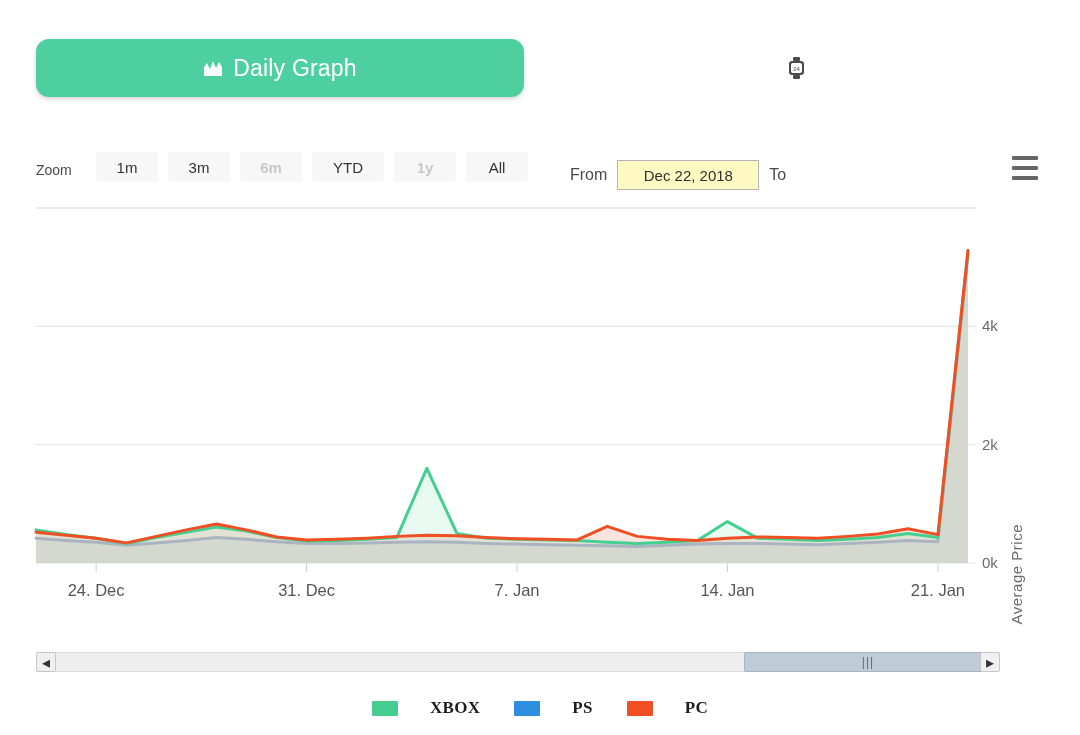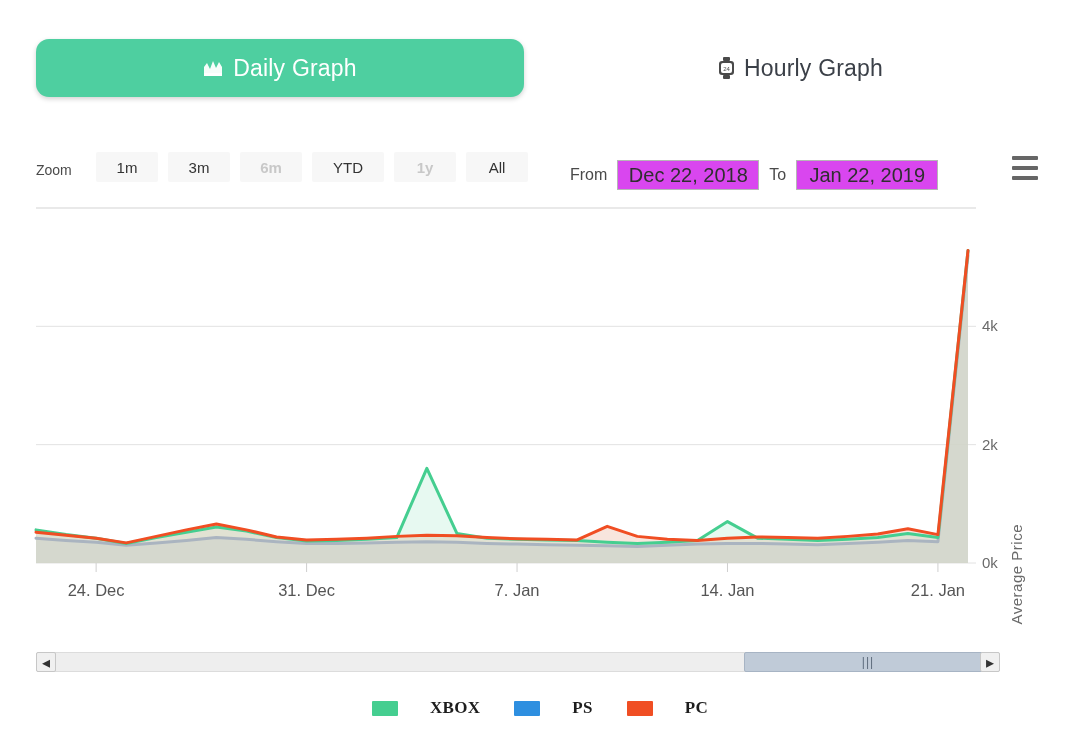--- a/index.html
+++ b/index.html
@@ -108,22 +108,22 @@
     gap: 10px;
   }
   .rs-inputs .cap {
     font-size: 16px;
     color: #4a4a4a;
   }
   .date-box {
     width: 140px;
     height: 28px;
     border: 1px solid #b6b6b6;
-    background: #d946ef;
-    font-size: 20px;
+    background: #fef9c3;
+    font-size: 15px;
     color: #2f2f2f;
     display: flex;
     align-items: center;
     justify-content: center;
     cursor: text;
     font-family: "Liberation Sans", sans-serif;
   }
   .menu-btn {
     position: absolute;
     left: 1012px; top: 4px;
@@ -258,41 +258,39 @@
   <div class="tab-hourly">
     <span class="tab-icon">
       <svg width="19" height="22" viewBox="0 0 19 22" aria-hidden="true">
         <rect x="6" y="0" width="7" height="4" rx="1" fill="#4a4a4a"></rect>
         <rect x="6" y="18" width="7" height="4" rx="1" fill="#4a4a4a"></rect>
         <rect x="2" y="4" width="15" height="14" rx="3" fill="#4a4a4a"></rect>
         <rect x="4" y="6" width="11" height="10" rx="2" fill="#ffffff"></rect>
         <text x="9.5" y="13.5" font-size="6" text-anchor="middle" fill="#4a4a4a" font-family="Liberation Sans, sans-serif">24</text>
       </svg>
     </span>
-    <span class="tab-label">Hourly Graph</span>
   </div>
 </div>
 
 <div class="range-row">
   <div class="rs-label">Zoom</div>
 
   <div class="rs-buttons">
     <div class="rs-btn">1m</div>
     <div class="rs-btn">3m</div>
     <div class="rs-btn disabled">6m</div>
     <div class="rs-btn wide">YTD</div>
     <div class="rs-btn disabled">1y</div>
     <div class="rs-btn">All</div>
   </div>
 
   <div class="rs-inputs">
     <span class="cap">From</span>
     <div class="date-box">Dec 22, 2018</div>
     <span class="cap">To</span>
-    <div class="date-box">Jan 22, 2019</div>
   </div>
 
   <div class="menu-btn">
     <span></span>
     <span></span>
     <span></span>
   </div>
 </div>
 
 <div class="chart-wrap">

